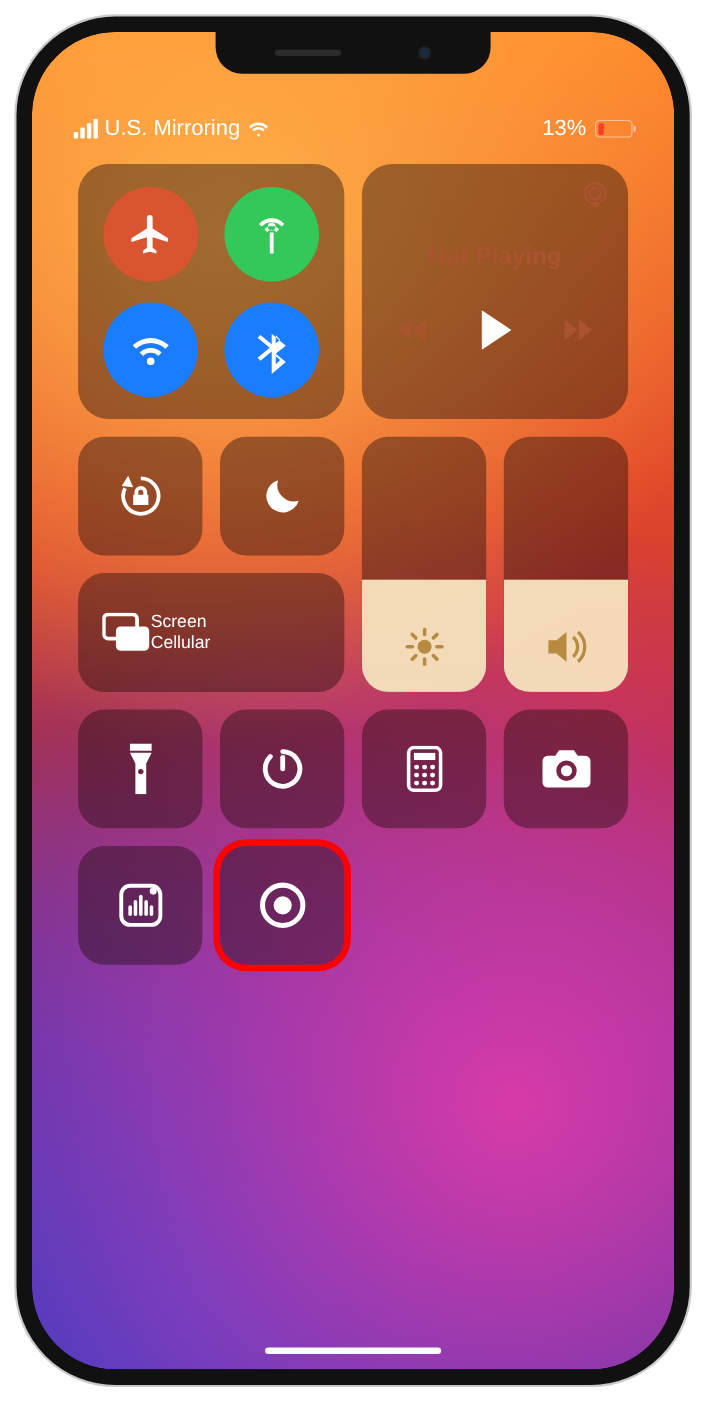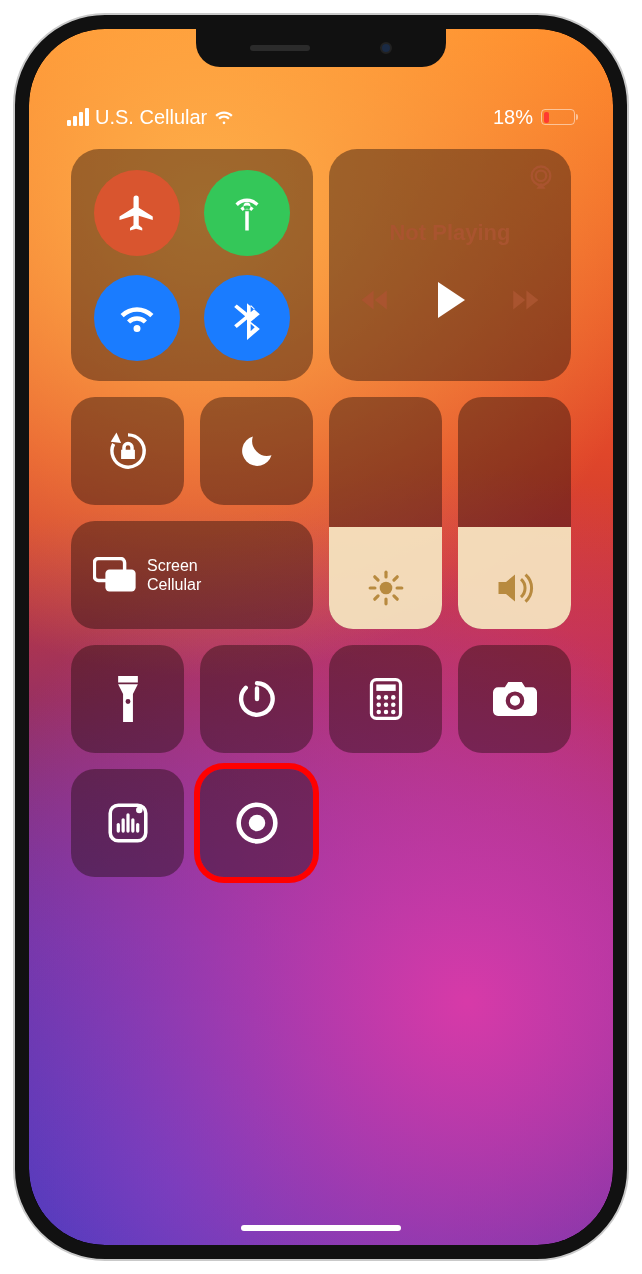--- a/index.html
+++ b/index.html
@@ -125,21 +125,21 @@
     color:#a9542f;
     padding:18px;
   }
   .media-title{font-size:22px;font-weight:600;margin-top:8px;}
   .media-controls{display:flex;gap:44px;margin-top:36px;align-items:center;}
   .airplay-corner{position:absolute;top:14px;right:16px;}
   .lock-row{grid-row:3}
   .dnd{grid-column:2;grid-row:3}
   .brightness{grid-column:3;grid-row:3 / span 2;overflow:hidden;padding:0;align-items:flex-end;}
   .volume{grid-column:4;grid-row:3 / span 2;overflow:hidden;padding:0;align-items:flex-end;}
-  .mirror{grid-column:1 / span 2;grid-row:4;justify-content:flex-start;padding:0 22px;gap:10px;color:#fff;font-size:16px;line-height:1.2;}
+  .mirror{grid-column:1 / span 2;grid-row:4;justify-content:flex-start;padding:0 22px;gap:0;color:#fff;font-size:16px;line-height:1.2;}
   .slider-fill{width:100%;height:44%;background:rgba(255,237,200,.9);display:flex;align-items:flex-end;justify-content:center;padding-bottom:22px;}
   .row5{grid-row:5}
   .row6{grid-row:6}
   .highlight{box-shadow:0 0 0 6px #ff0000;}
   .home-indicator{
     position:absolute;bottom:14px;left:50%;transform:translateX(-50%);
     width:160px;height:6px;border-radius:4px;background:#fff;
   }
   svg{display:block}
 </style>
@@ -154,27 +154,27 @@
     </div>
 
     <div class="status-bar">
       <div class="status-left">
         <div class="signal-bars">
           <span></span>
             <span></span>
             <span></span>
             <span></span>
         </div>
-        <span>U.S. Cellular</span>
+        <span>U.S. Mirroring</span>
         <svg width="22" height="18" viewBox="0 0 24 20" fill="none">
           <path d="M12 18c.8 0 1.5-.7 1.5-1.5S12.8 15 12 15s-1.5.7-1.5 1.5S11.2 18 12 18zm-4.5-5.2c1.2-1.2 2.8-1.9 4.5-1.9s3.3.7 4.5 1.9l1.8-1.8C16.6 9.3 14.4 8.4 12 8.4s-4.6.9-6.3 2.6l1.8 1.8zM2.4 7.9l1.8 1.8C6.3 7.6 9 6.4 12 6.4s5.7 1.2 7.8 3.3l1.8-1.8C18.9 5.2 15.6 3.8 12 3.8S5.1 5.2 2.4 7.9z" fill="#fff"></path>
         </svg>
       </div>
       <div class="status-right">
-        <span>18%</span>
+        <span>13%</span>
         <div class="battery">
           <div class="battery-fill" style="width: 18%; background: rgb(255, 59, 48);"></div>
         </div>
       </div>
     </div>
 
     <div class="cc">
 
       <div class="tile big connectivity">
         <div class="round orange">

